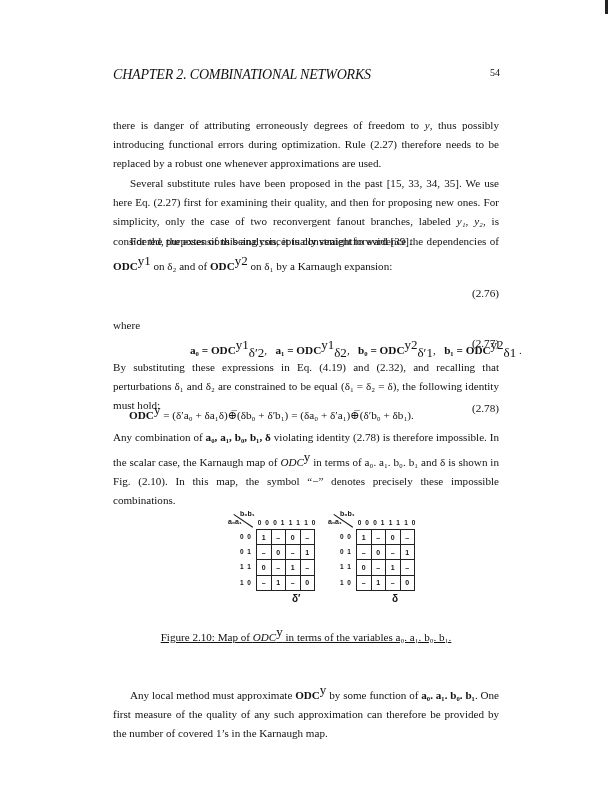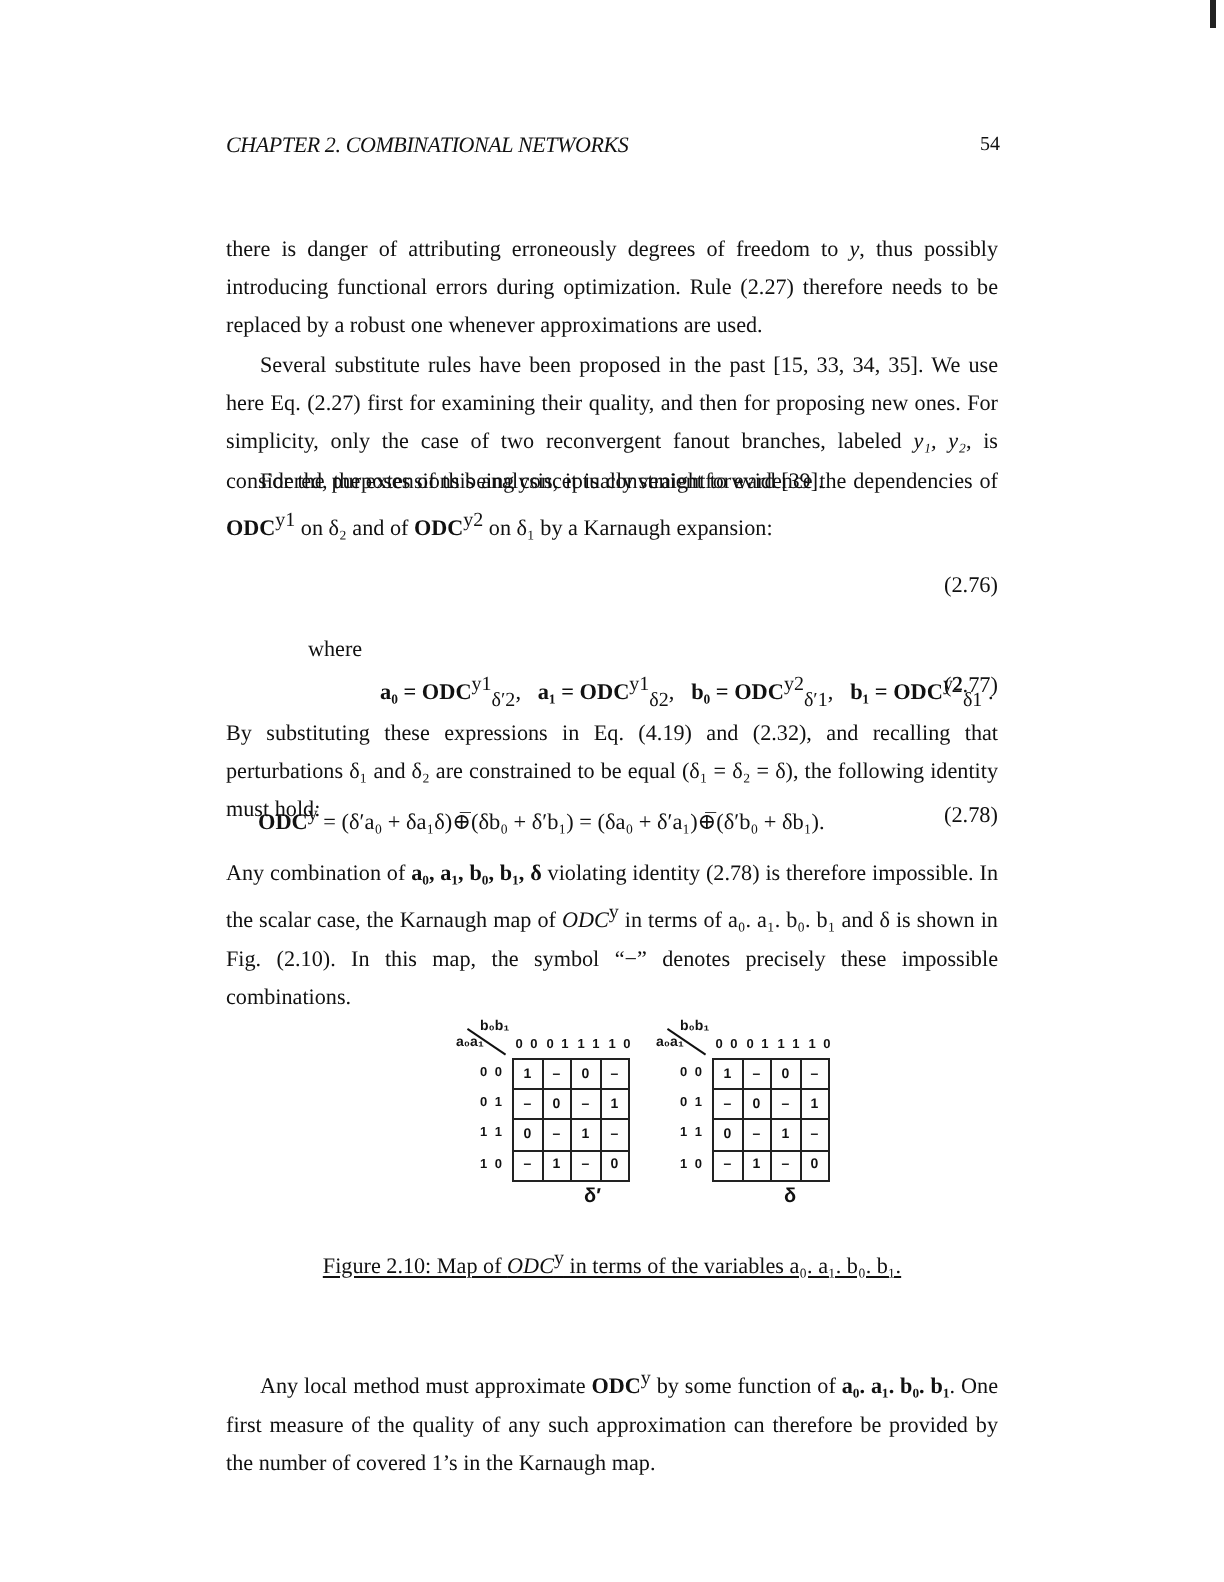--- a/index.html
+++ b/index.html
@@ -4,36 +4,36 @@
 <style>
   html, body { margin: 0; padding: 0; background: #ffffff; }
   body {
     width: 612px; height: 791px; position: relative; overflow: hidden;
     font-family: "Liberation Serif", "DejaVu Serif", serif;
     color: #111;
   }
   .edge-bar { position: absolute; left: 605px; top: 0; width: 3px; height: 14px; background: #222; }
   .running-head {
     position: absolute; top: 67px; left: 113px; width: 386px;
-    font-style: italic; font-size: 11px; letter-spacing: -0.2px;
+    font-style: italic; font-size: 14px; letter-spacing: -0.2px;
   }
   .page-num { position: absolute; top: 67px; left: 480px; width: 20px; text-align: right; font-size: 10px; }
   .para {
     position: absolute; left: 113px; width: 386px;
     font-size: 11.1px; line-height: 19.2px; text-align: justify;
   }
   .indent { text-indent: 17px; }
   .eq {
     position: absolute; left: 113px; width: 386px; font-size: 11.2px; height: 18px;
   }
   .eq .body { position: absolute; white-space: nowrap; }
   .eq .num { position: absolute; right: 0; }
   b { font-weight: bold; }
   i { font-style: italic; }
-  sub, sup { font-size: 10px; }
+  sub, sup { font-size: 13px; }
   .kmap { position: absolute; top: 510px; width: 85px; height: 100px; font-family: "Liberation Sans", "DejaVu Sans", sans-serif; }
   .kmap .corner-b { position: absolute; left: 10px; top: 0px; font-size: 7px; font-weight: bold; }
   .kmap .corner-a { position: absolute; left: -2px; top: 8px; font-size: 7px; font-weight: bold; }
   .kmap .diag { position: absolute; left: 4px; top: 4px; width: 23px; height: 1px; background: #111; transform: rotate(34deg); transform-origin: 0 0; }
   .kmap .colhdr { position: absolute; top: 9px; left: 26px; display: flex; }
   .kmap .colhdr span { width: 15.5px; text-align: center; font-size: 6.5px; font-weight: bold; letter-spacing: 1px; }
   .kmap .rowhdr { position: absolute; left: 0; top: 19px; }
   .kmap .rowhdr span { display: block; height: 15.2px; line-height: 15.2px; width: 22px; text-align: right; font-size: 6.5px; font-weight: bold; letter-spacing: 1px; }
   .kmap table { position: absolute; left: 26px; top: 19px; border-collapse: collapse; }
   .kmap td { width: 14.5px; height: 14.2px; border: 1px solid #222; text-align: center; font-size: 7px; font-weight: bold; padding: 0; }
@@ -57,21 +57,21 @@
 </div>
 
 <div class="para indent" style="top:232px;">
   <span>For the purposes of this analysis, it is convenient to evidence the dependencies of </span><b>ODC</b><sup>y1</sup><span> on δ₂ and of </span><b>ODC</b><sup>y2</sup><span> on δ₁ by a Karnaugh expansion:</span>
 </div>
 
 <div class="eq" style="top:287px;">
   <span class="num">(2.76)</span>
 </div>
 
-<div class="para" style="top:316px;margin-left:41px;">where</div>
+<div class="para" style="top:316px;">where</div>
 
 <div class="eq" style="top:337px;">
   <span class="body" style="left:77px;">
     <b>a₀ = ODC</b><sup>y1</sup><sub>δ′2</sub>,&nbsp;&nbsp;
     <b>a₁ = ODC</b><sup>y1</sup><sub>δ2</sub>,&nbsp;&nbsp;
     <b>b₀ = ODC</b><sup>y2</sup><sub>δ′1</sub>,&nbsp;&nbsp;
     <b>b₁ = ODC</b><sup>y2</sup><sub>δ1</sub> .
   </span>
   <span class="num">(2.77)</span>
 </div>

